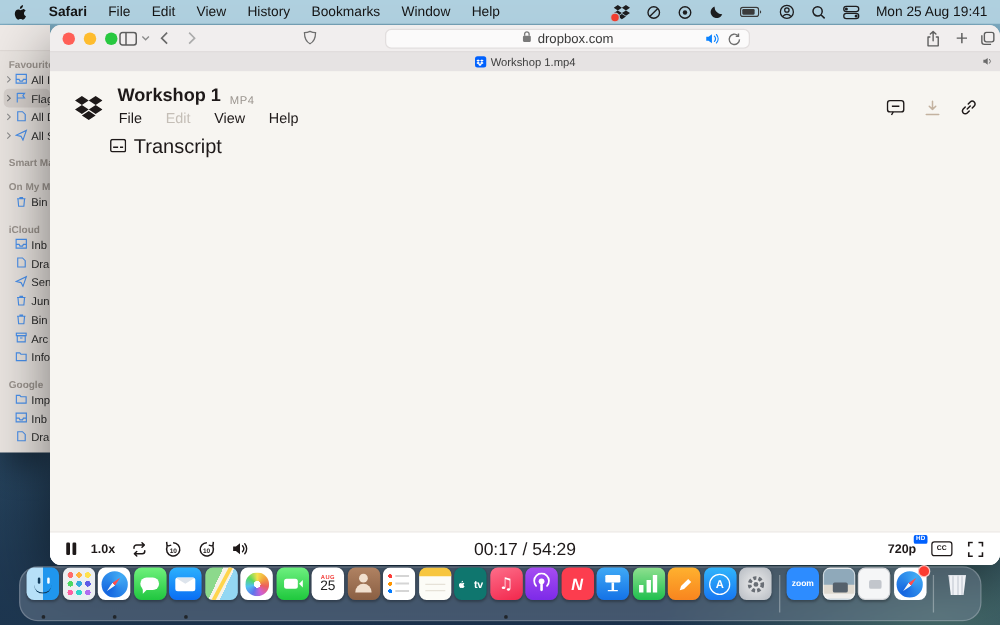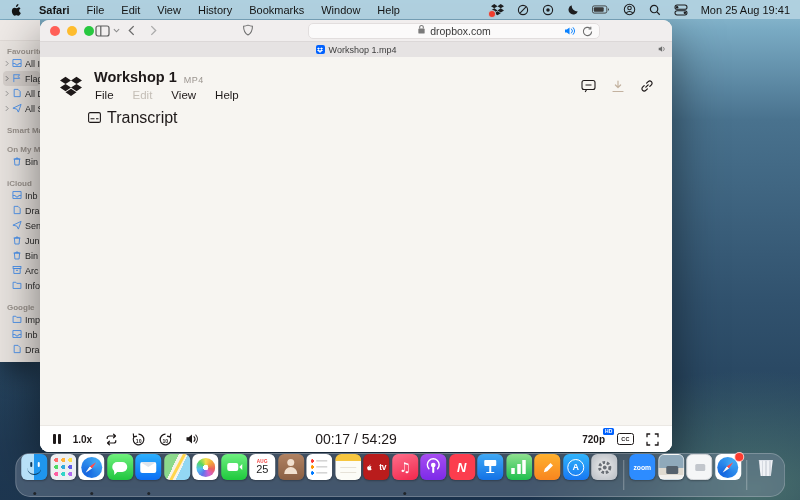--- a/index.html
+++ b/index.html
@@ -26,21 +26,21 @@
   .mail-top{height:20px;background:#efeae7;border-bottom:1px solid #e0dad6}
   .mail-list{padding:2px 0 0 3px}
   .mrow{display:flex;align-items:center;gap:3px;height:15px;font-size:9px;color:#2c2c2c;white-space:nowrap;overflow:hidden;padding-left:2px}
   .mrow.sel{background:#d8d2ce;border-radius:4px}
   .mhead{height:13px;margin-top:6px;display:flex;align-items:flex-end;font-size:8px;font-weight:700;color:#9b948e;white-space:nowrap;overflow:hidden;padding-left:4px}
   .mhead.first{margin-top:0}
   .mi{flex:none}
   .chev{flex:none;display:flex}
 
   
-  .safari{position:absolute;left:40px;top:20px;width:632px;height:432px;z-index:10;border-radius:9px;overflow:hidden;
+  .safari{position:absolute;left:40px;top:20px;width:760px;height:432px;z-index:10;border-radius:9px;overflow:hidden;
     box-shadow:0 18px 50px rgba(0,0,0,.5);display:flex;flex-direction:column;background:#f7f5f1}
   .toolbar{height:21px;background:#f1eeee;position:relative;flex:none;border-bottom:1px solid #dcd8d8}
   .tl-group{position:absolute;left:10px;top:5.5px;display:flex;gap:7px}
   .tl{width:10px;height:10px;border-radius:50%}
   .tl.r{background:#ff5f57}.tl.y{background:#febc2e}.tl.g{background:#28c840}
   .tb-btn{position:absolute;top:3px;height:15px;display:flex;align-items:center;justify-content:center}
   .urlbar{position:absolute;left:268px;top:2.5px;width:292px;height:16px;background:#fbfafa;border:1px solid #e2dede;border-radius:5px;
     display:flex;align-items:center;justify-content:center;gap:4px;font-size:10.5px;color:#3a3a3a;box-sizing:border-box}
   .url-right{position:absolute;right:6px;top:2px;display:flex;align-items:center;gap:6px}
 
@@ -122,21 +122,21 @@
   .person::after{content:"";position:absolute;top:8px;left:-3px;width:13px;height:7px;border-radius:6.5px 6.5px 0 0;background:#f1e0cf}
   .di-rem{background-color:#fff;background-repeat:no-repeat;background-image:
     radial-gradient(circle 1.7px at 6px 7px,#fc3d39 97%,transparent),radial-gradient(circle 1.7px at 6px 13px,#ff9500 97%,transparent),
     radial-gradient(circle 1.7px at 6px 19px,#007aff 97%,transparent),
     linear-gradient(#d5d5d5,#d5d5d5),linear-gradient(#d5d5d5,#d5d5d5),linear-gradient(#d5d5d5,#d5d5d5);
     background-size:auto,auto,auto,11px 1.6px,11px 1.6px,11px 1.6px;
     background-position:0 0,0 0,0 0,10px 6.2px,10px 12.2px,10px 18.2px}
   .di-notes{background-color:#fcfcf7;background-repeat:no-repeat;background-image:
     linear-gradient(#f7c63f,#f7c63f),linear-gradient(#e6e2d8,#e6e2d8),linear-gradient(#e6e2d8,#e6e2d8);
     background-size:26px 7px,16px 1.3px,16px 1.3px;background-position:0 0,5px 13px,5px 18px}
-  .di-tv{background:#b91c1c;color:#fff;gap:7px}
+  .di-tv{background:#0f766e;color:#fff;gap:7px}
   .tv-t{font-size:8.5px;font-weight:700;letter-spacing:-.3px}
   .di-music{background:linear-gradient(160deg,#fd6e8a,#f2274c);color:#fff;font-size:13px}
   .di-pod{background:linear-gradient(180deg,#a64df2,#7d2ae8)}
   .di-news{background:#fc3d4e;color:#fff;font-weight:700;font-style:italic;font-size:13px}
   .di-key{background:linear-gradient(180deg,#3fa9f5,#1472e6)}
   .podium{position:absolute;top:6px;left:50%;margin-left:-6px;width:12px;height:5.5px;background:#fff;border-radius:1px}
   .podium::before{content:"";position:absolute;left:5.2px;top:5.5px;width:1.6px;height:6px;background:#fff}
   .podium::after{content:"";position:absolute;left:2px;top:11.5px;width:8px;height:1.6px;background:#fff}
   .di-num{background:linear-gradient(180deg,#8ee08f,#1fbf4e);background-repeat:no-repeat;background-image:
     linear-gradient(#fff,#fff),linear-gradient(#fff,#fff),linear-gradient(#fff,#fff),linear-gradient(180deg,#8ee08f,#1fbf4e);

